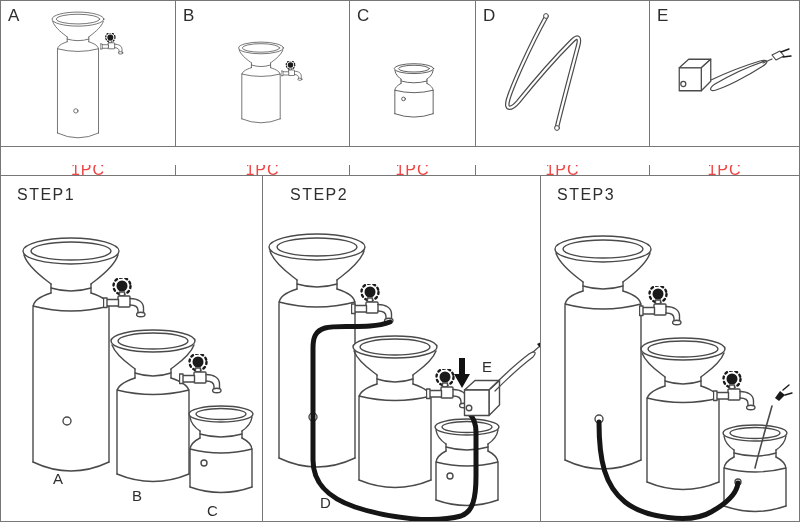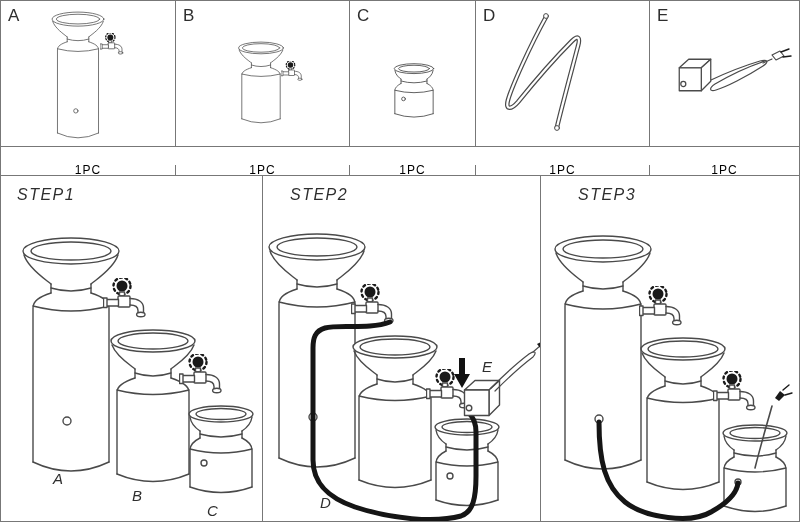--- a/index.html
+++ b/index.html
@@ -4,28 +4,28 @@
 <style>
   html,body{margin:0;padding:0;background:#ffffff;}
   body{font-family:"Liberation Sans","DejaVu Sans",sans-serif;color:#333;}
   .sheet{position:relative;width:800px;height:522px;box-sizing:border-box;
          border:1px solid #777;background:#fff;overflow:hidden;}
   .row{display:flex;}
   .cell{position:relative;box-sizing:border-box;border-right:1px solid #777;overflow:hidden;}
   .cell:last-child{border-right:none;}
   .parts-row{height:145px;border-bottom:1px solid #777;}
   .qty-row{height:28px;border-bottom:1px solid #777;}
-  .steps-row{height:347px;font-style:italic;}
+  .steps-row{height:347px;}
   .w1{width:175px}.w2{width:174px}.w3{width:126px}.w4{width:174px}.w5{width:149px}
   .s1{width:262px}.s2{width:278px}.s3{width:258px}
   .part-letter{position:absolute;left:7px;top:5px;font-size:17px;color:#2e2e2e;}
   .qty-cell{display:flex;align-items:center;justify-content:center;
-            font-size:12px;letter-spacing:1px;color:#000000;margin-top:18px;}
+            font-size:16px;letter-spacing:1px;color:#ef4444;margin-top:18px;}
   .step-title{position:absolute;top:10px;font-size:16px;letter-spacing:1.5px;color:#2e2e2e;}
-  .t1{left:16px}.t2{left:27px}.t3{left:37px}
+  .t1{left:16px}.t2{left:27px}.t3{left:16px}
   .step-letter{position:absolute;font-size:15px;color:#2e2e2e;}
   svg.art{position:absolute;left:0;top:0;stroke:#4a4a4a;fill:none;
           stroke-width:1.4;stroke-linecap:round;stroke-linejoin:round;}
 </style>
 </head>
 <body>
 
 <svg width="0" height="0" style="position:absolute" aria-hidden="true">
   <defs>
     <symbol id="sym-vessel-a" viewBox="0 0 100 250">

